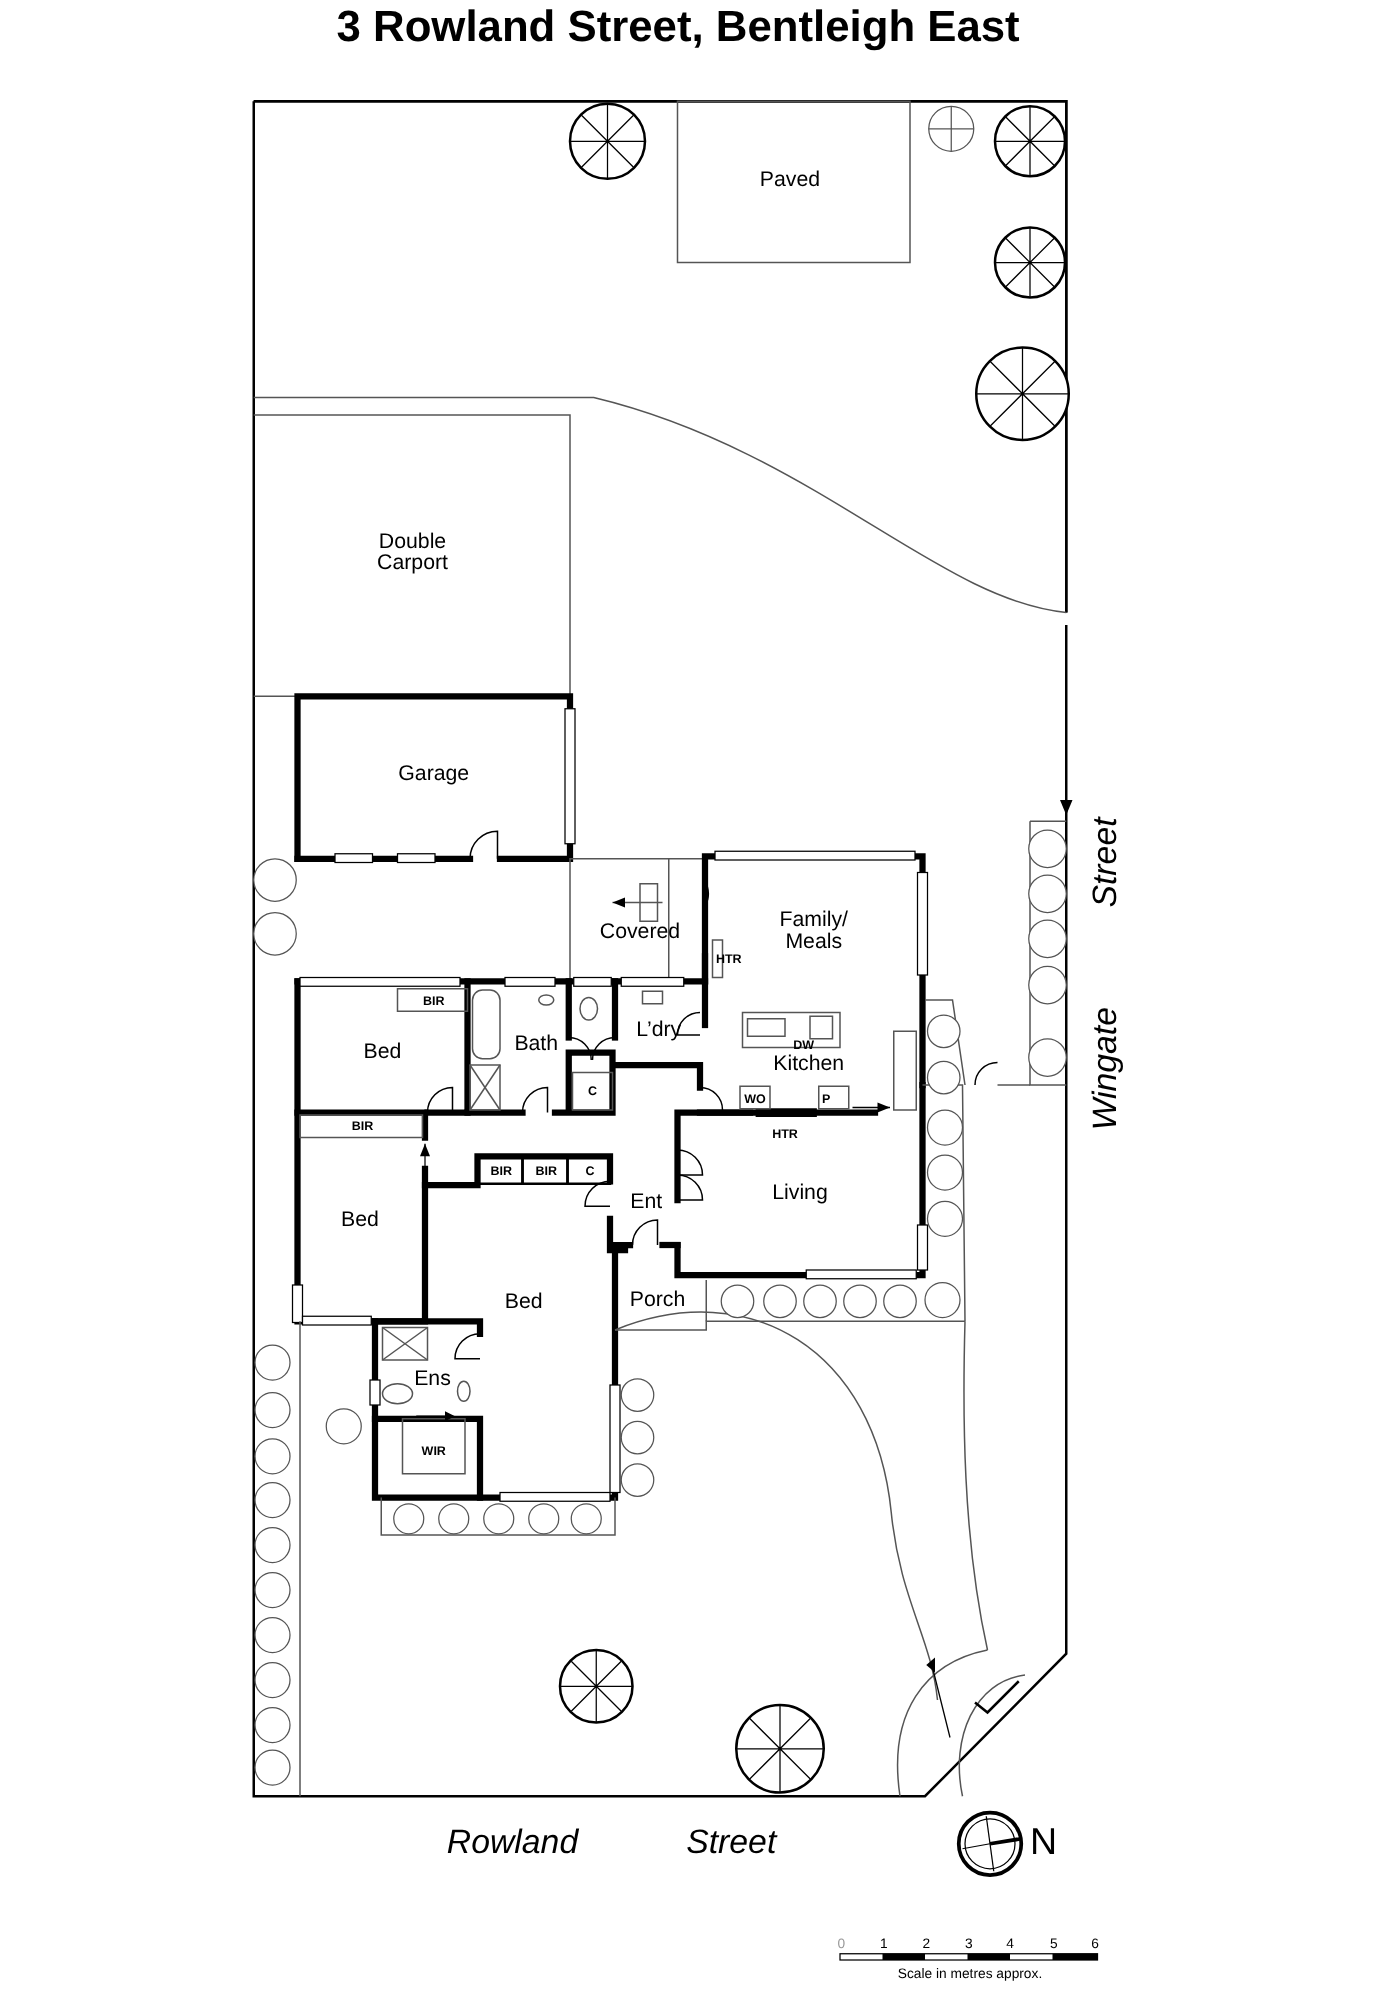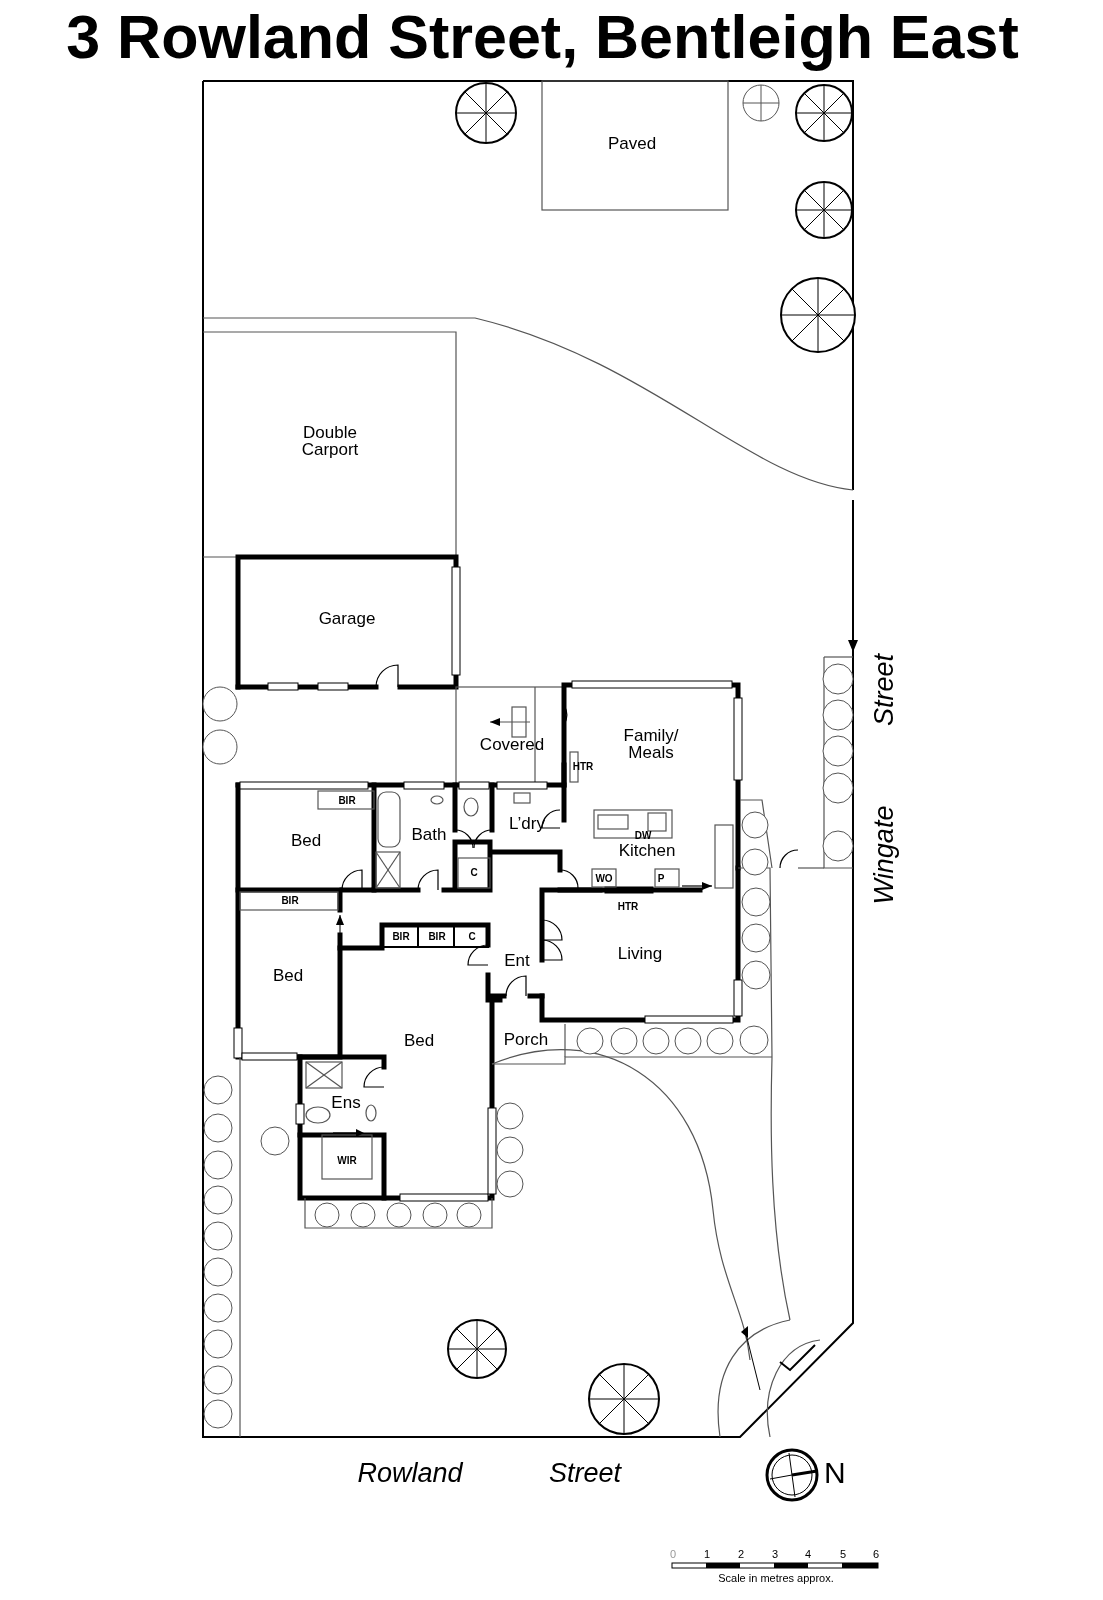--- a/index.html
+++ b/index.html
@@ -1,17 +1,17 @@
 <!DOCTYPE html>
 <html><head>
 <meta charset="utf-8">
 <style>
   html, body { margin:0; padding:0; background:#ffffff; }
   body { width:1103px; height:1600px; position:relative; overflow:hidden; font-family:"Liberation Sans", sans-serif; color:#000; }
-  .title { position:absolute; left:0; top:2px; width:1085px; text-align:center; font-weight:bold; font-size:61px; letter-spacing:0px; font-family:"Liberation Sans", sans-serif; }
+  .title { position:absolute; left:0; top:2px; width:1085px; text-align:center; font-weight:bold; font-size:35px; letter-spacing:0px; font-family:"Liberation Sans", sans-serif; }
   svg { position:absolute; left:0; top:0; }
   .lbl { font-family:"Liberation Sans", sans-serif; font-size:17px; fill:#000; }
   .sm { font-family:"Liberation Sans", sans-serif; font-size:10px; font-weight:bold; fill:#000; }
   .street { font-family:"Liberation Sans", sans-serif; font-size:27px; font-style:italic; fill:#000; }
   .scale { font-family:"Liberation Sans", sans-serif; font-size:11px; fill:#000; }
   .N { font-family:"Liberation Sans", sans-serif; font-size:30px; fill:#000; }
   .thin { stroke:#555; stroke-width:1.2; fill:none; }
   .bound { stroke:#000; stroke-width:2; fill:none; }
   .wall { stroke:#000; stroke-width:5; fill:none; stroke-linecap:square; }
   .win { fill:#fff; stroke:#000; stroke-width:1; }

